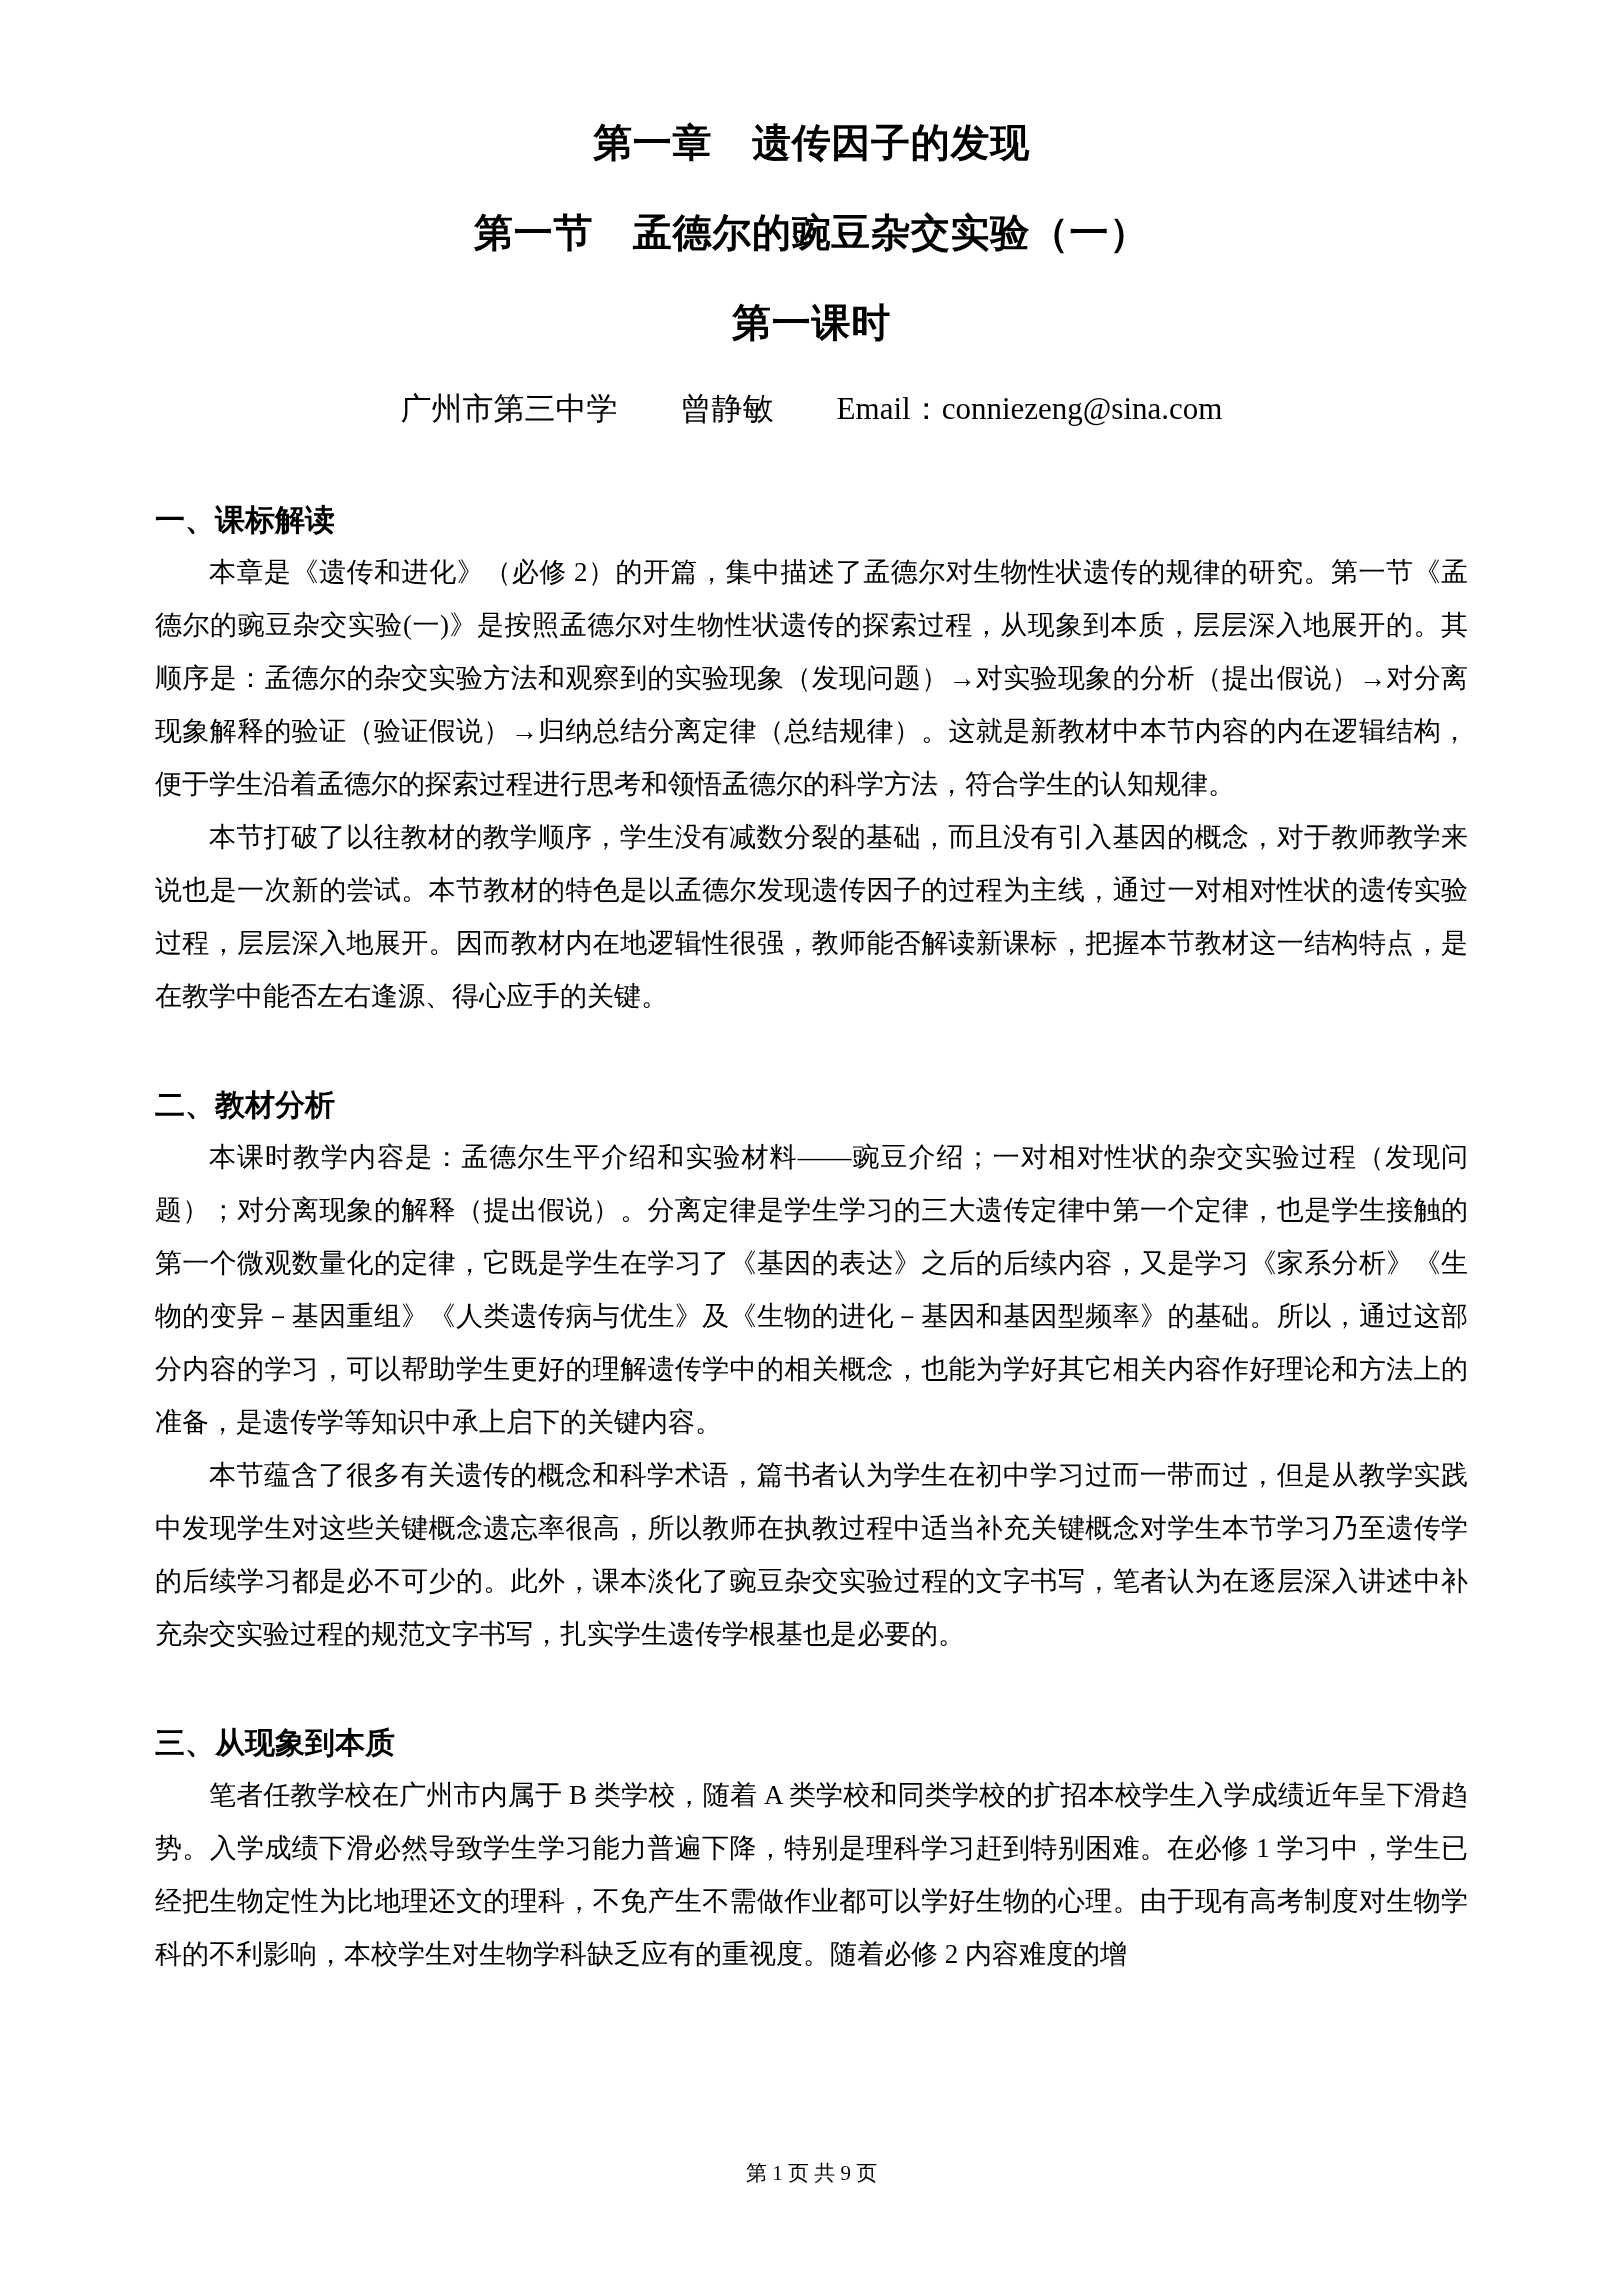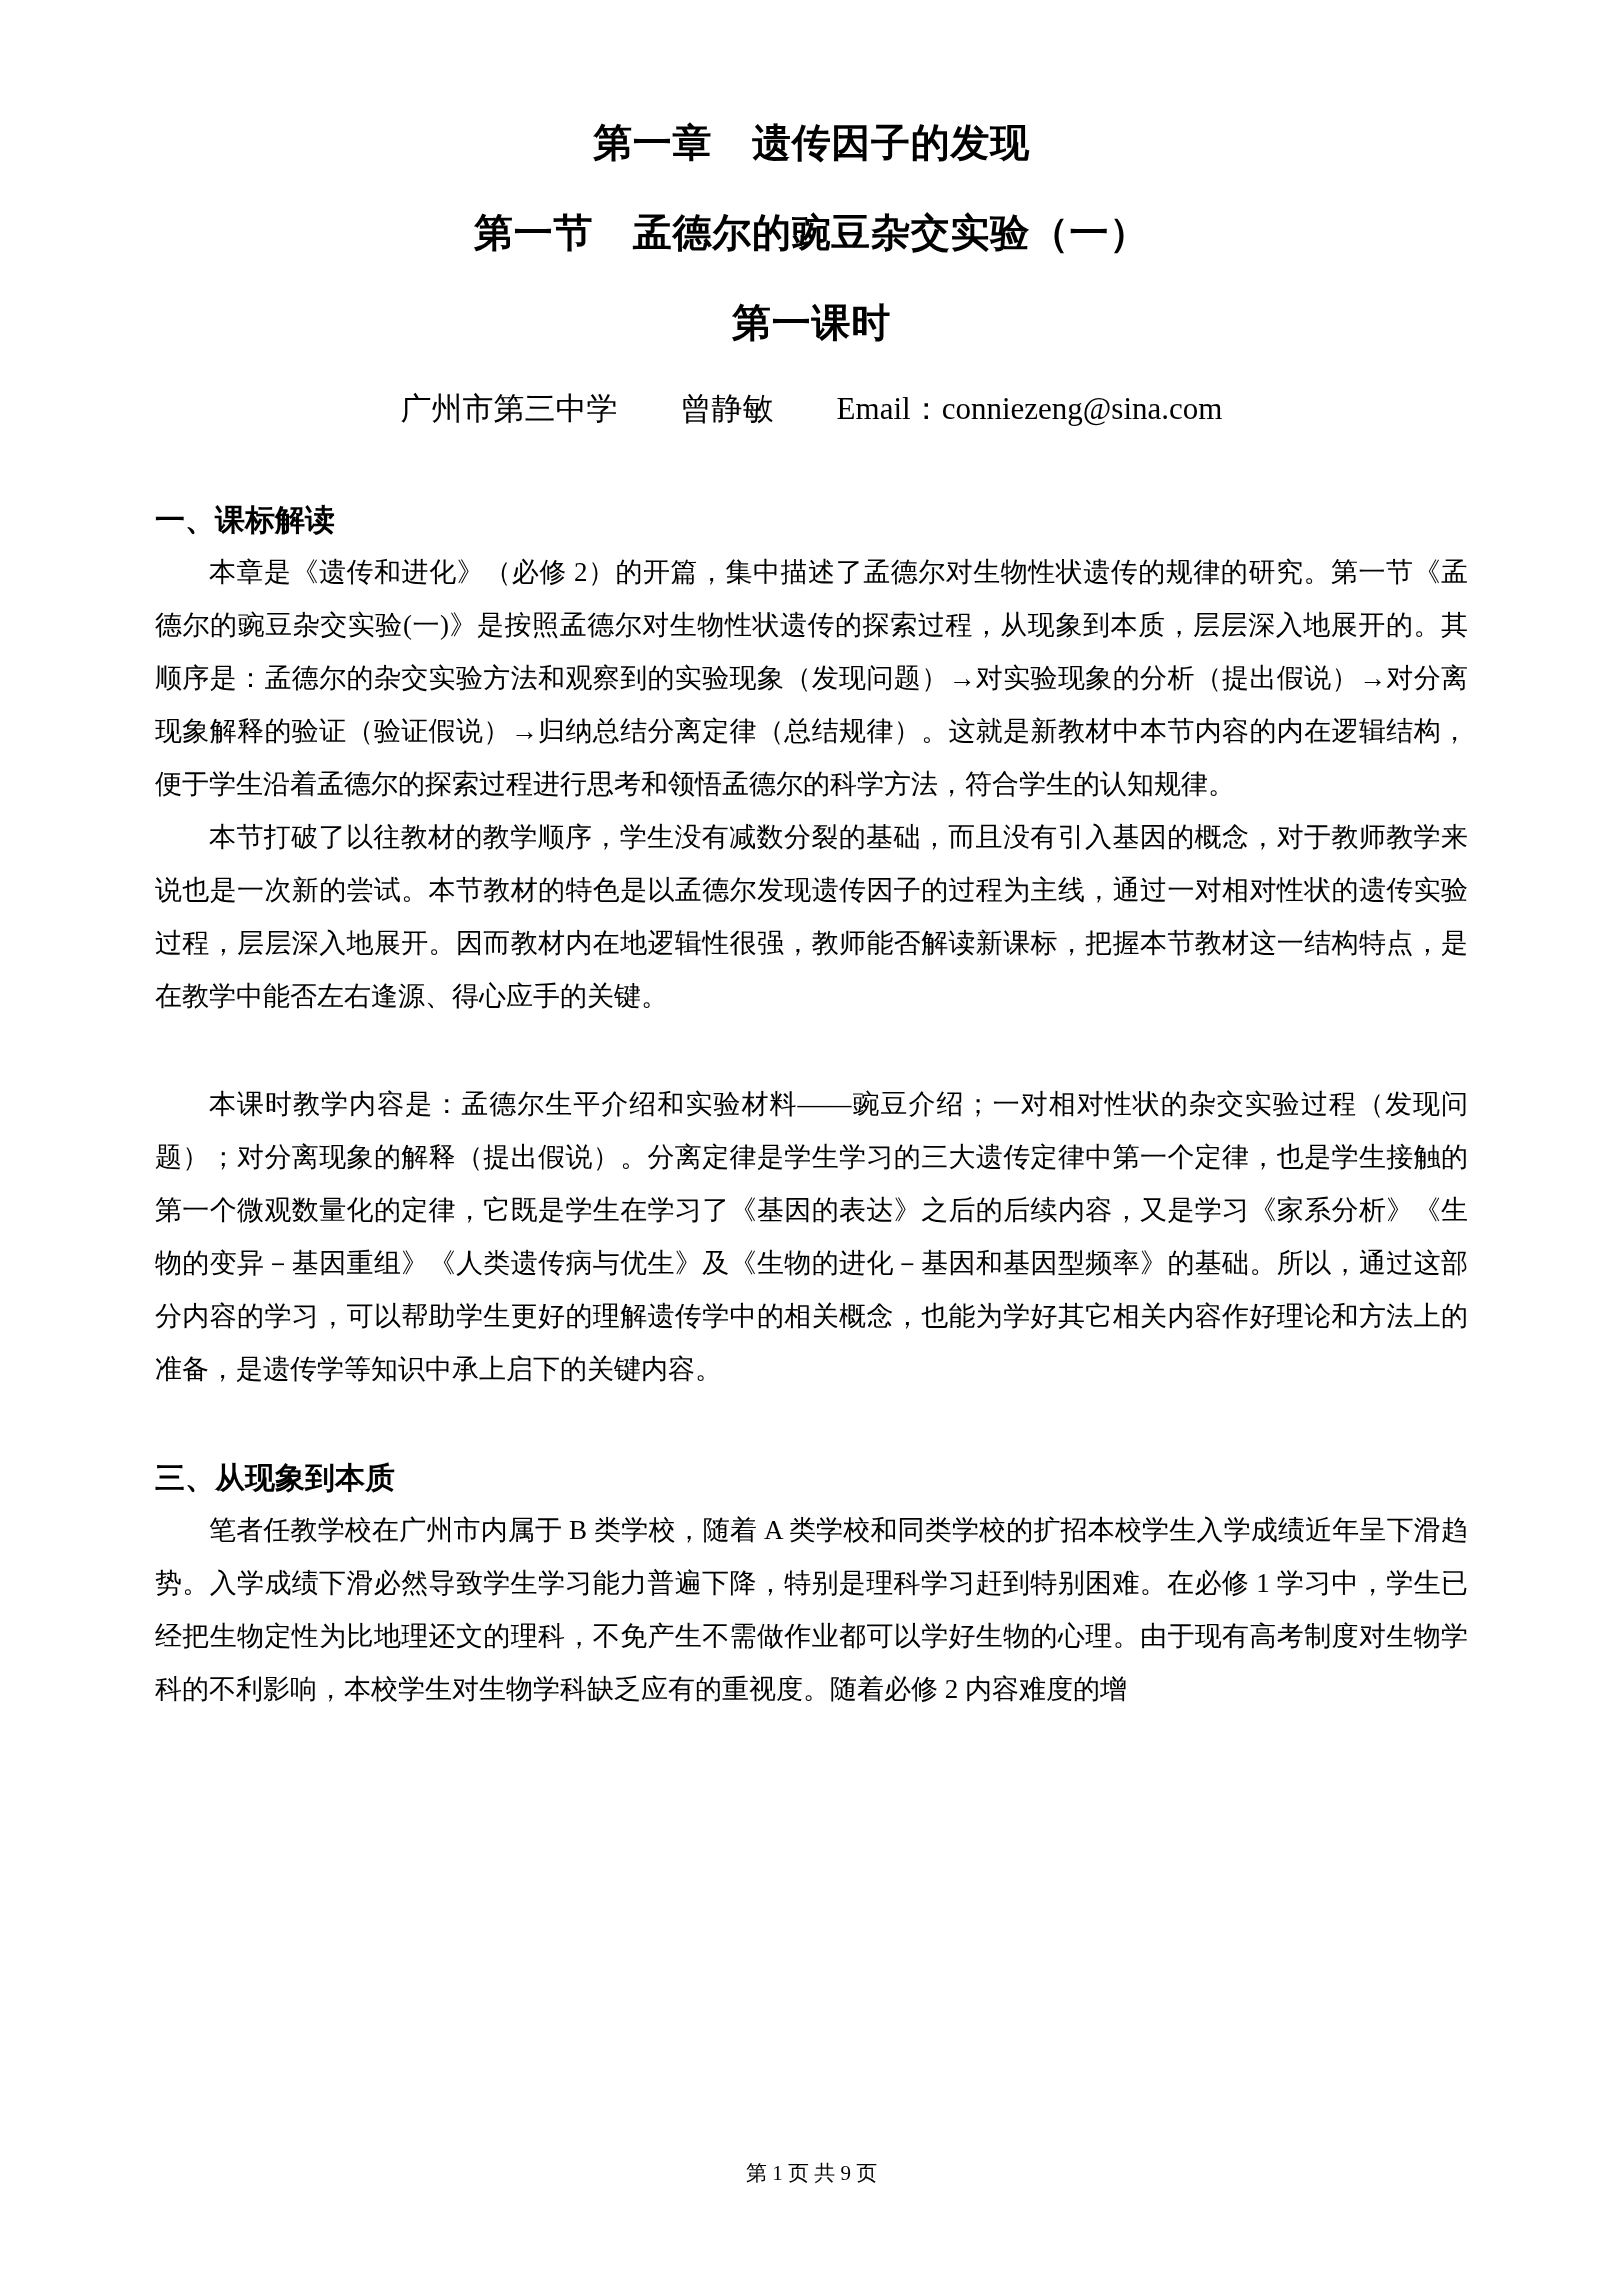--- a/index.html
+++ b/index.html
@@ -76,21 +76,23 @@
 
   <div class="content">
 
     <section class="doc-section">
       <h2 class="section-heading">一、课标解读</h2>
       <p class="para">本章是《遗传和进化》（必修 2）的开篇，集中描述了孟德尔对生物性状遗传的规律的研究。第一节《孟德尔的豌豆杂交实验(一)》是按照孟德尔对生物性状遗传的探索过程，从现象到本质，层层深入地展开的。其顺序是：孟德尔的杂交实验方法和观察到的实验现象（发现问题）→对实验现象的分析（提出假说）→对分离现象解释的验证（验证假说）→归纳总结分离定律（总结规律）。这就是新教材中本节内容的内在逻辑结构，便于学生沿着孟德尔的探索过程进行思考和领悟孟德尔的科学方法，符合学生的认知规律。</p>
       <p class="para">本节打破了以往教材的教学顺序，学生没有减数分裂的基础，而且没有引入基因的概念，对于教师教学来说也是一次新的尝试。本节教材的特色是以孟德尔发现遗传因子的过程为主线，通过一对相对性状的遗传实验过程，层层深入地展开。因而教材内在地逻辑性很强，教师能否解读新课标，把握本节教材这一结构特点，是在教学中能否左右逢源、得心应手的关键。</p>
     </section>
 
     <section class="doc-section">
+      <h2 class="section-heading">二、教材分析</h2>
       <p class="para">本课时教学内容是：孟德尔生平介绍和实验材料——豌豆介绍；一对相对性状的杂交实验过程（发现问题）；对分离现象的解释（提出假说）。分离定律是学生学习的三大遗传定律中第一个定律，也是学生接触的第一个微观数量化的定律，它既是学生在学习了《基因的表达》之后的后续内容，又是学习《家系分析》《生物的变异－基因重组》《人类遗传病与优生》及《生物的进化－基因和基因型频率》的基础。所以，通过这部分内容的学习，可以帮助学生更好的理解遗传学中的相关概念，也能为学好其它相关内容作好理论和方法上的准备，是遗传学等知识中承上启下的关键内容。</p>
+      <p class="para">本节蕴含了很多有关遗传的概念和科学术语，篇书者认为学生在初中学习过而一带而过，但是从教学实践中发现学生对这些关键概念遗忘率很高，所以教师在执教过程中适当补充关键概念对学生本节学习乃至遗传学的后续学习都是必不可少的。此外，课本淡化了豌豆杂交实验过程的文字书写，笔者认为在逐层深入讲述中补充杂交实验过程的规范文字书写，扎实学生遗传学根基也是必要的。</p>
     </section>
 
     <section class="doc-section">
       <h2 class="section-heading">三、从现象到本质</h2>
       <p class="para">笔者任教学校在广州市内属于 B 类学校，随着 A 类学校和同类学校的扩招本校学生入学成绩近年呈下滑趋势。入学成绩下滑必然导致学生学习能力普遍下降，特别是理科学习赶到特别困难。在必修 1 学习中，学生已经把生物定性为比地理还文的理科，不免产生不需做作业都可以学好生物的心理。由于现有高考制度对生物学科的不利影响，本校学生对生物学科缺乏应有的重视度。随着必修 2 内容难度的增</p>
     </section>
 
   </div>
 
   <div class="footer">

